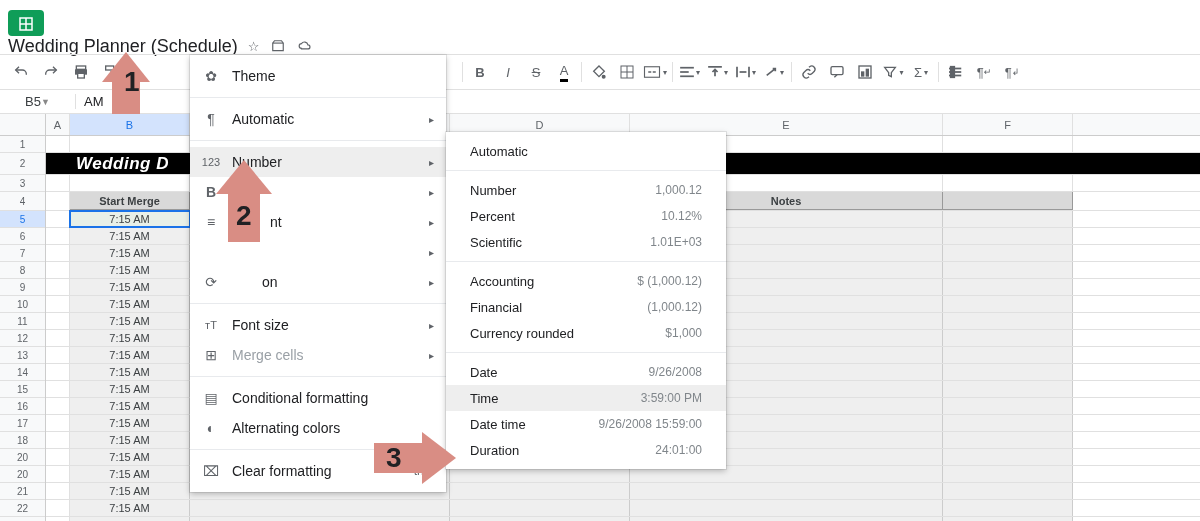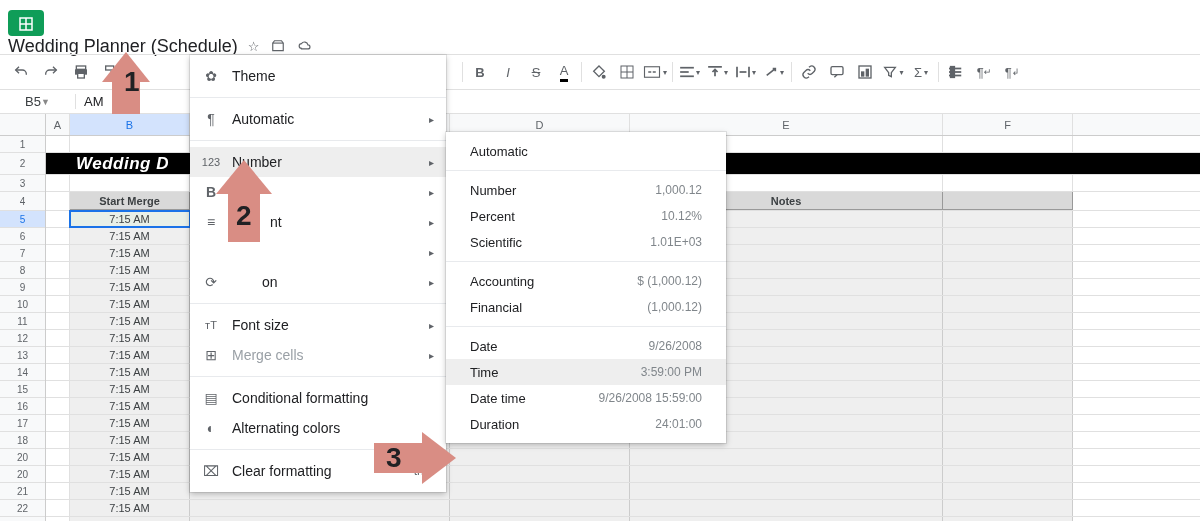--- a/index.html
+++ b/index.html
@@ -587,20 +587,24 @@
     </div>
     <div class="sm-sep"></div>
     <div class="sm-item">
       <span>Accounting</span>
       <span class="sm-example">$ (1,000.12)</span>
     </div>
     <div class="sm-item">
       <span>Financial</span>
       <span class="sm-example">(1,000.12)</span>
     </div>
+    <div class="sm-item">
+      <span>Currency rounded</span>
+      <span class="sm-example">$1,000</span>
+    </div>
     <div class="sm-sep"></div>
     <div class="sm-item">
       <span>Date</span>
       <span class="sm-example">9/26/2008</span>
     </div>
     <div class="sm-item highlighted">
       <span>Time</span>
       <span class="sm-example">3:59:00 PM</span>
     </div>
     <div class="sm-item">

